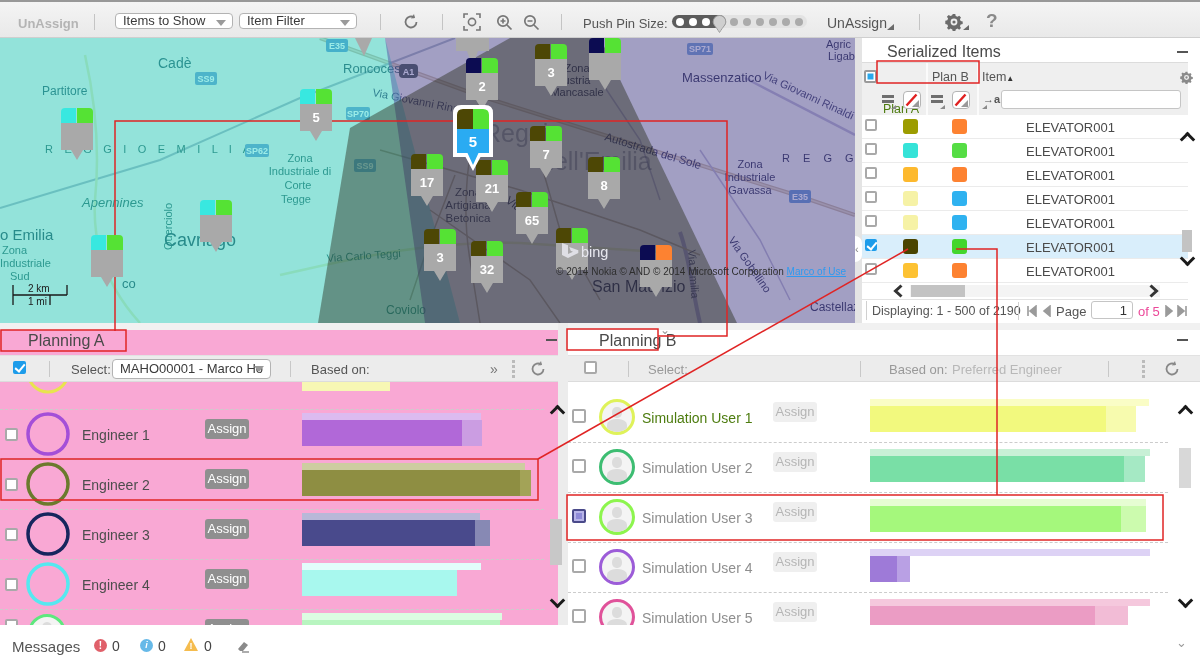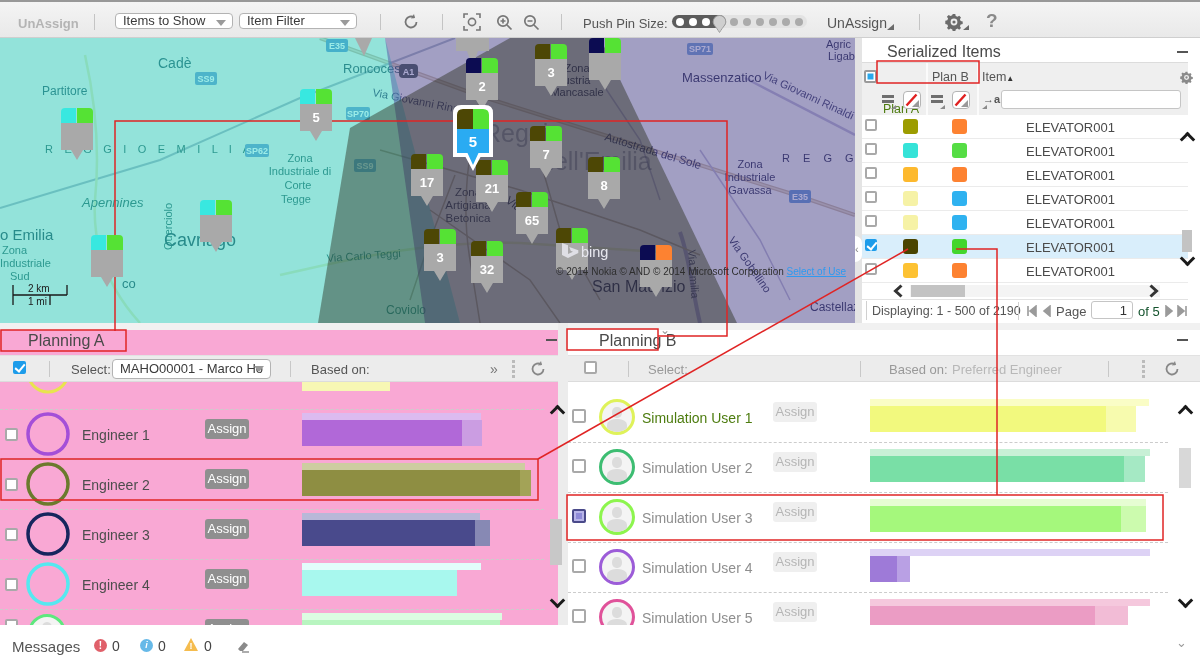--- a/index.html
+++ b/index.html
@@ -311,21 +311,21 @@
           <path d="M22,6 H32 Q38,6 38,12 V26 H22 z" fill="#55e234"></path>
           <path d="M6,26 H38 V50 H27.5 L22,62 L16.5,50 H6 z" fill="#2aabf2"></path>
           <text x="22" y="44" font-size="15" font-weight="bold" fill="#fff" text-anchor="middle" font-family="Liberation Sans,sans-serif">5</text>
         </svg>
       </div>
 
 <svg class="abs" style="left:560px;top:204px;" width="56" height="19" viewBox="0 0 56 19">
         <path d="M2 1l6 2.2V12l5-2.3 -2.3-1 -1.4-3.6 9 3.2V11L8 16 2 13z" fill="#e4e4ea" opacity="0.92"></path>
         <text x="21" y="15" font-size="14.5" fill="#e8e8f0" font-family="Liberation Sans,sans-serif">bing</text>
       </svg>
-<div class="abs" style="left:556px;top:228px;font-size:10px;color:#2e2e2e;white-space:nowrap;">© 2014 Nokia © AND © 2014 Microsoft Corporation <span style="color:#2f9af0;text-decoration:underline;">Select of Use</span></div>
+<div class="abs" style="left:556px;top:228px;font-size:10px;color:#2e2e2e;white-space:nowrap;">© 2014 Nokia © AND © 2014 Microsoft Corporation <span style="color:#2f9af0;text-decoration:underline;">Marco of Use</span></div>
 <svg class="abs" style="left:12px;top:245px;" width="60" height="24" viewBox="0 0 60 24">
         <g stroke="#1a1a1a" stroke-width="1.3" fill="none">
           <path d="M1,2 V22 M1,12 H55 M55,12 V2 M38,12 V22"></path>
         </g>
         <text x="16" y="9" font-size="10" fill="#1a1a1a" font-family="Liberation Sans,sans-serif">2 km</text>
         <text x="16" y="22" font-size="10" fill="#1a1a1a" font-family="Liberation Sans,sans-serif">1 mi</text>
       </svg>
 </div>
 
 <div id="serpanel" class="abs" style="left:855px;top:38px;width:345px;height:285px;background:#fff;">
@@ -424,21 +424,21 @@
   <div class="abs" style="left:17px;top:266px;font-size:12.5px;color:#555;">Displaying: 1 - 500 of 2190</div>
   <div class="abs" style="left:163px;top:264px;width:1px;height:18px;background:#d0d0d0;"></div>
   <svg class="abs" style="left:171px;top:267px;" width="12" height="12" viewBox="0 0 12 12">
         <path d="M2 1v10M10 1L4 6l6 5z" stroke="#9a9a9a" stroke-width="1.6" fill="#9a9a9a"></path>
       </svg>
   <svg class="abs" style="left:186px;top:267px;" width="12" height="12" viewBox="0 0 12 12">
         <path d="M9 1L3 6l6 5z" stroke="#9a9a9a" stroke-width="1.6" fill="#9a9a9a"></path>
       </svg>
   <div class="abs" style="left:201px;top:266px;font-size:13px;color:#555;">Page</div>
   <div class="abs" style="left:236px;top:263px;width:42px;height:18px;background:#fff;border:1px solid #c5c5c5;border-radius:3px;font-size:13px;color:#333;text-align:right;line-height:17px;padding-right:5px;">1</div>
-  <div class="abs" style="left:283px;top:266px;font-size:13px;color:#14532d;">of 5</div>
+  <div class="abs" style="left:283px;top:266px;font-size:13px;color:#ec4899;">of 5</div>
   <svg class="abs" style="left:308px;top:267px;" width="12" height="12" viewBox="0 0 12 12">
         <path d="M3 1l6 5-6 5z" stroke="#9a9a9a" stroke-width="1.6" fill="#9a9a9a"></path>
       </svg>
   <svg class="abs" style="left:321px;top:267px;" width="12" height="12" viewBox="0 0 12 12">
         <path d="M10 1v10M2 1l6 5-6 5z" stroke="#9a9a9a" stroke-width="1.6" fill="#9a9a9a"></path>
       </svg>
 
   <div class="chev up" style="left:325px;top:92px;"></div>
   <div class="abs" style="left:327px;top:192px;width:10px;height:22px;background:#c3c3c3;"></div>
   <div class="chev down" style="left:325px;top:216px;"></div>

